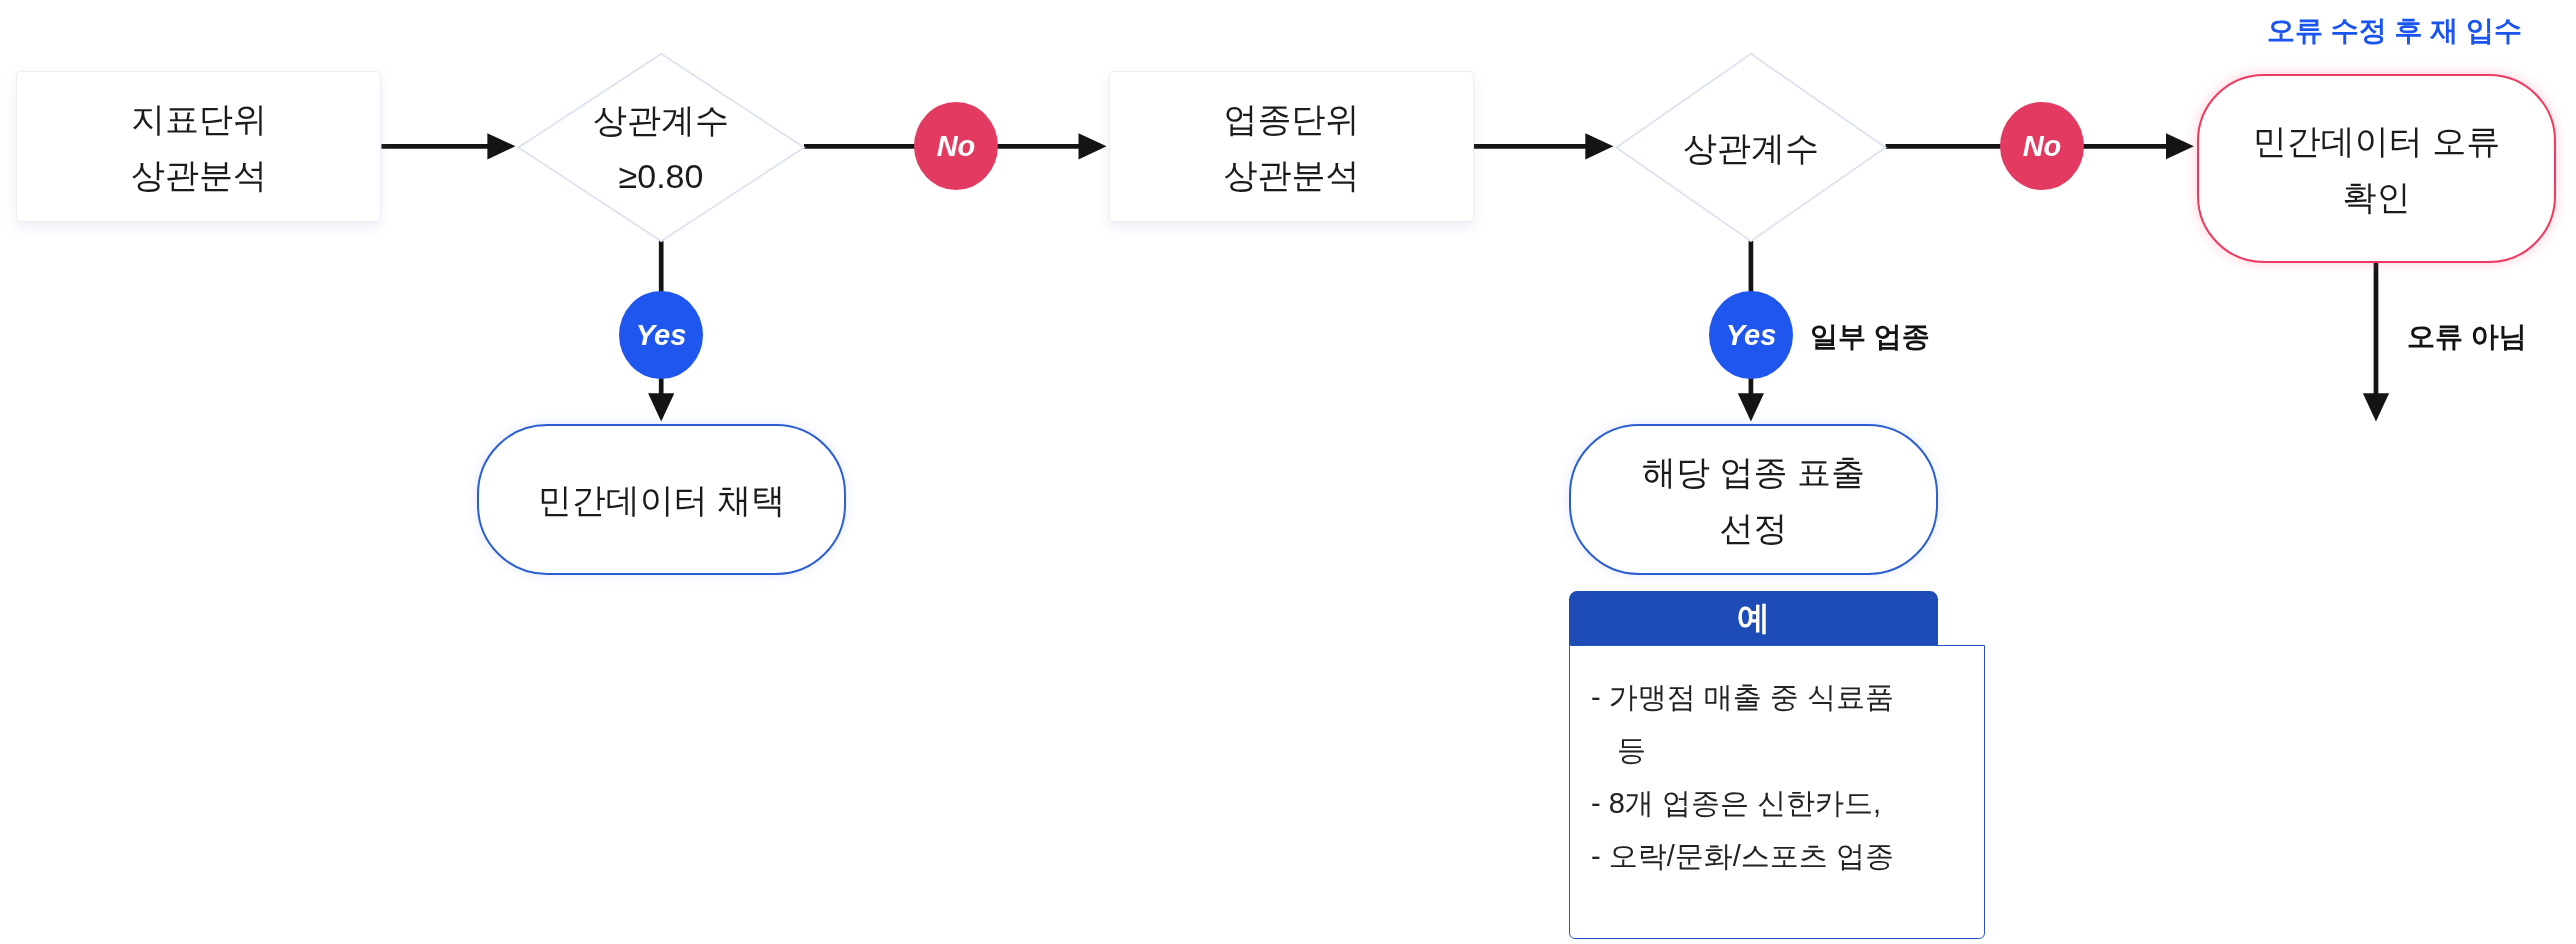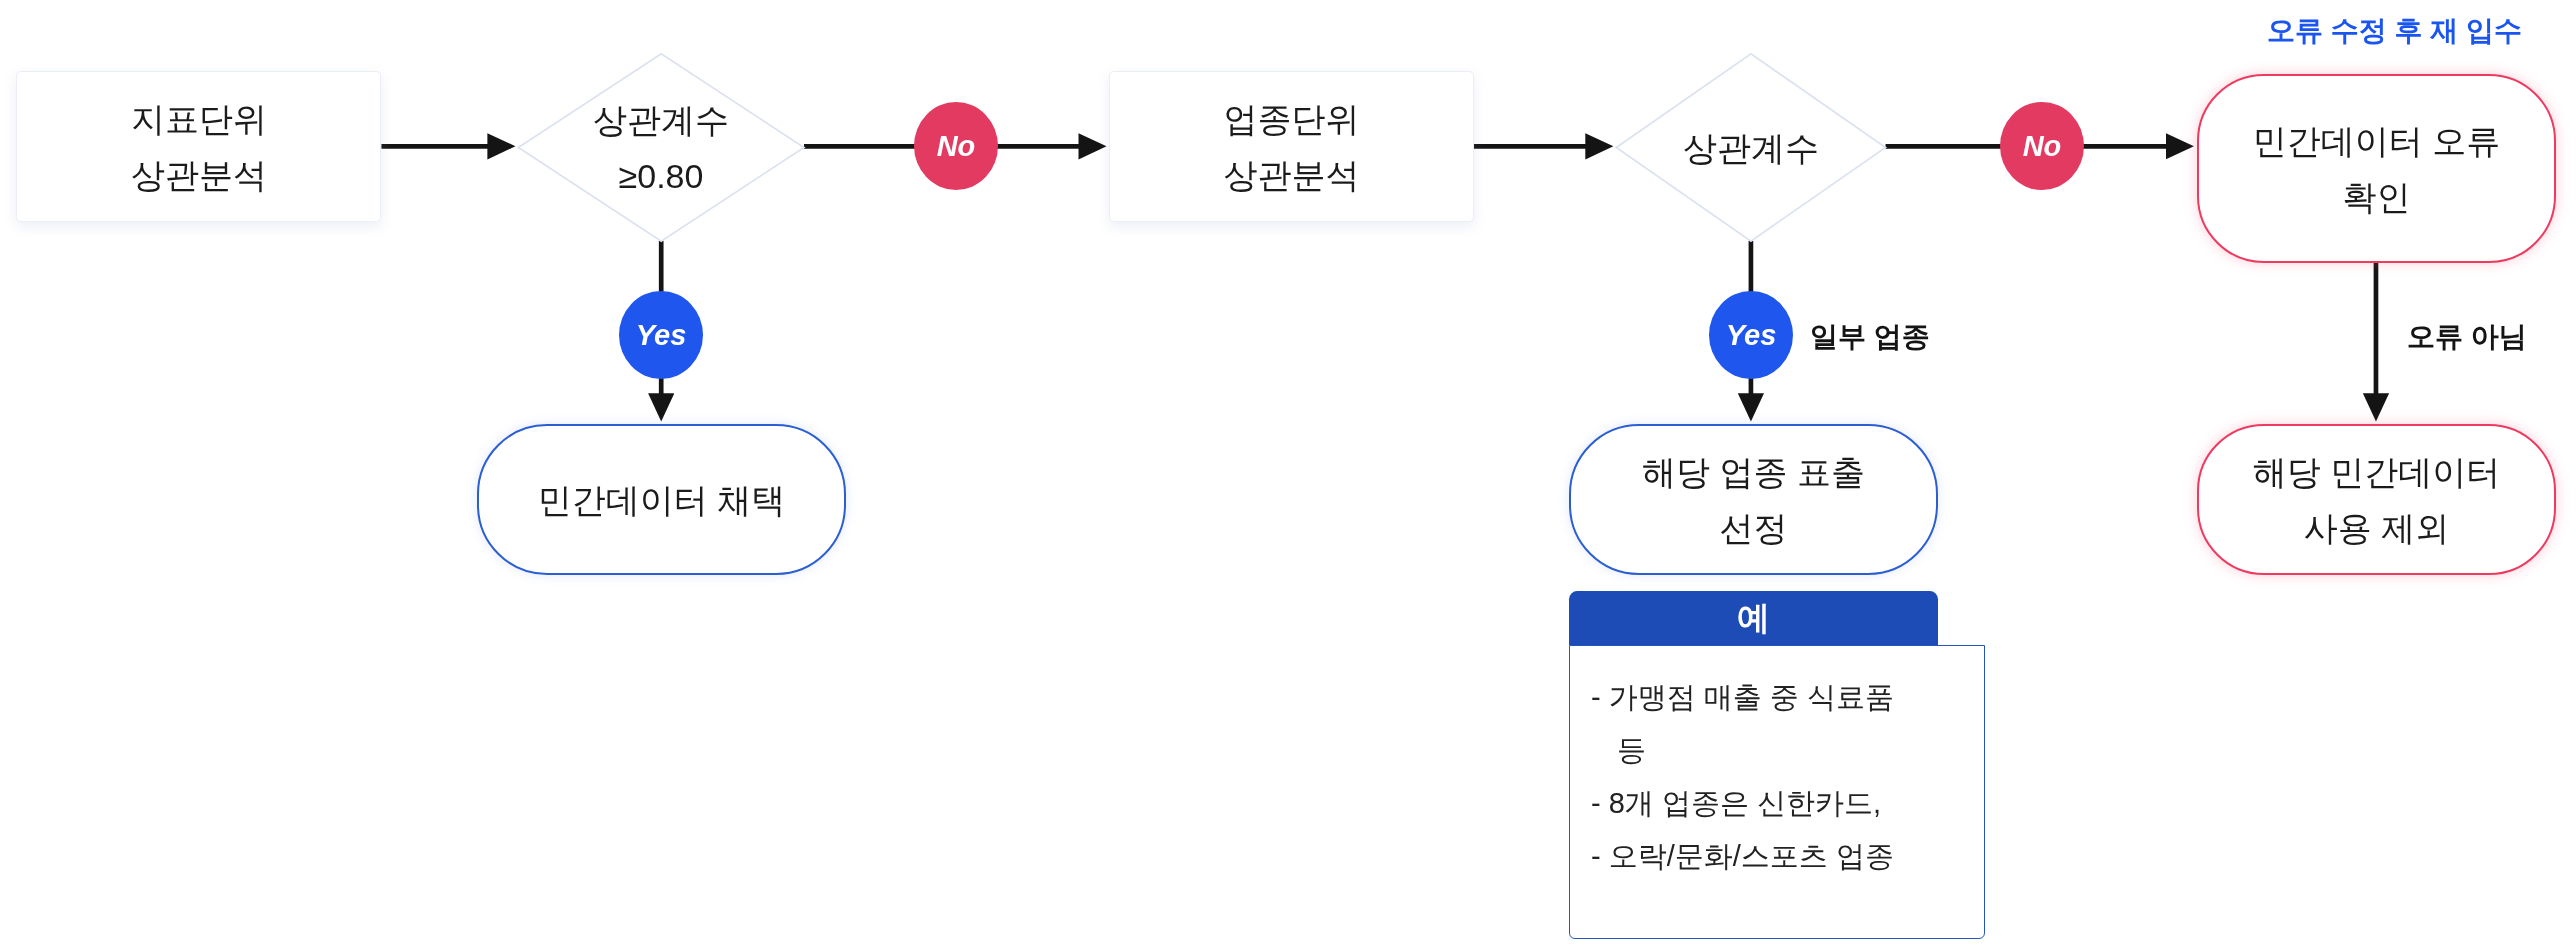--- a/index.html
+++ b/index.html
@@ -73,22 +73,20 @@
   <div class="diamond-label" style="left:1634px;top:83px;width:234px;height:129px;">상관계수</div>
 
   <div class="node rounded-blue" style="left:477px;top:424px;width:369px;height:151px;">민간데이터 채택</div>
 
   <div class="node rounded-blue" style="left:1569px;top:424px;width:369px;height:151px;">해당 업종 표출
 선정</div>
 
   <div class="node rounded-red" style="left:2197px;top:74px;width:359px;height:189px;">민간데이터 오류
 확인</div>
 
-  <div class="node rounded-red" style="left:2197px;top:424px;width:359px;height:151px;">해당 민간데이터
-사용 제외</div>
 
   <div class="badge no" style="left:914px;top:102px;">No</div>
   <div class="badge yes" style="left:619px;top:291px;">Yes</div>
   <div class="badge no" style="left:2000px;top:102px;">No</div>
   <div class="badge yes" style="left:1709px;top:291px;">Yes</div>
 
   <div class="flow-label accent" style="left:2219px;top:11.7px;width:351px;">오류 수정 후 재 입수</div>
 
   <div class="flow-label" style="left:1810px;top:318px;">일부 업종</div>
 

